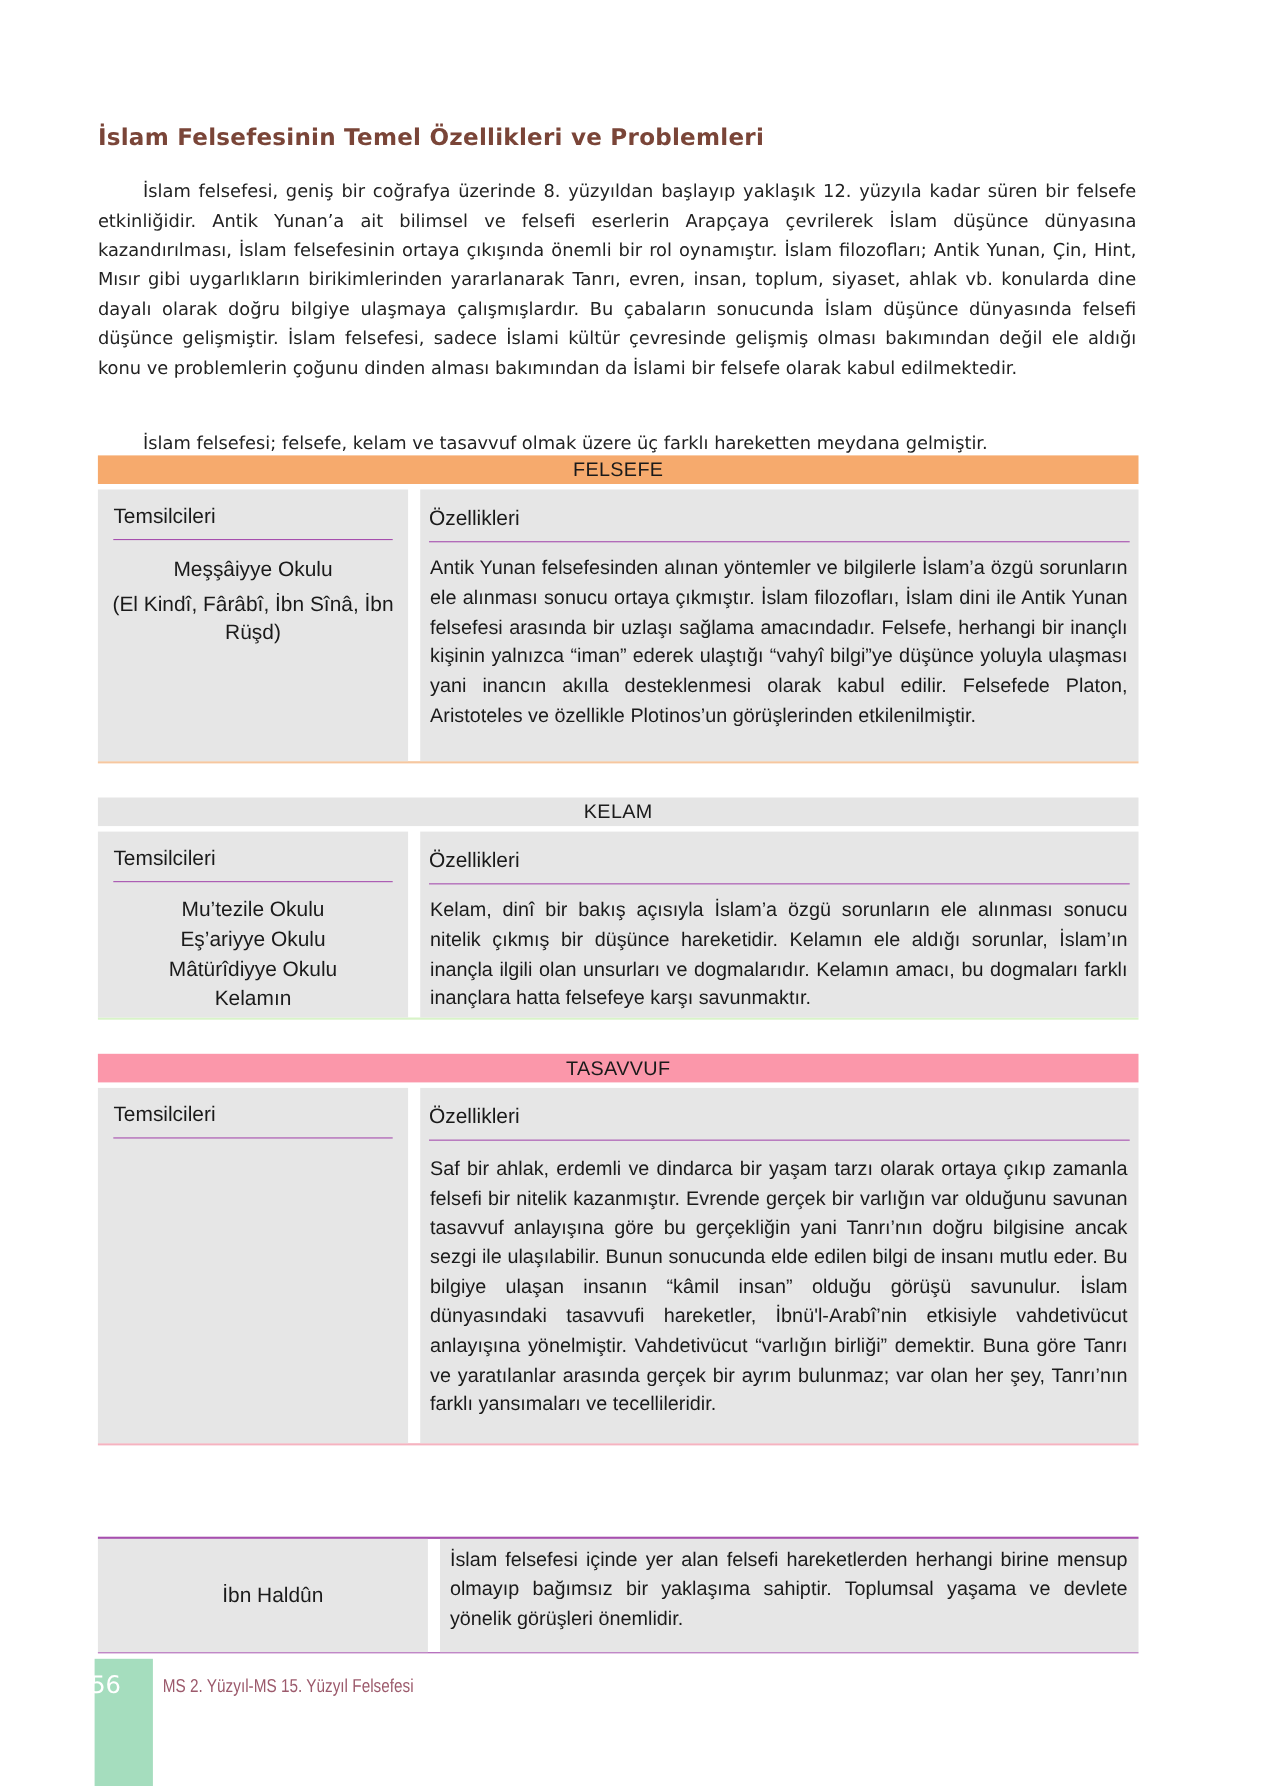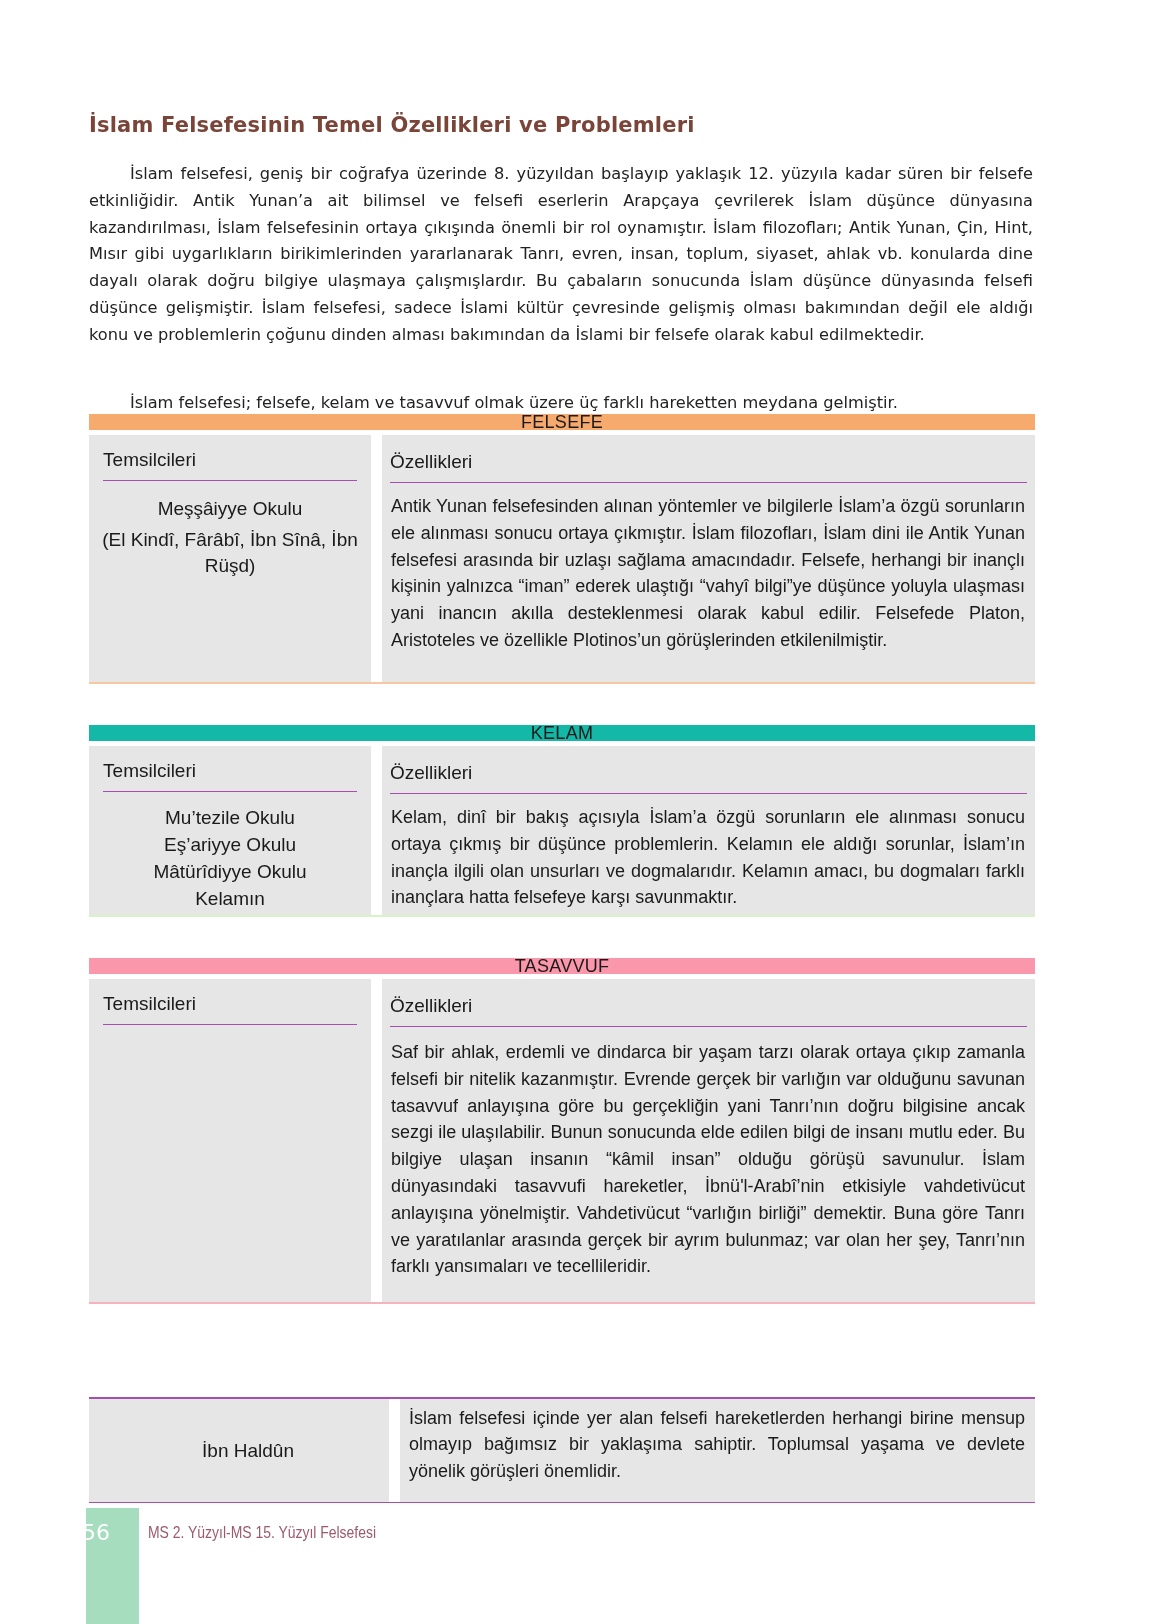--- a/index.html
+++ b/index.html
@@ -3,21 +3,21 @@
 <meta charset="utf-8">
 <style>
   html, body { margin: 0; padding: 0; background: #ffffff; }
   body { width: 1152px; height: 1624px; position: relative; overflow: hidden; font-family: "Liberation Sans", sans-serif; color: #1a1a1a; }
   .title { position: absolute; left: 89px; top: 113px; font-family: "DejaVu Sans", sans-serif; font-weight: bold; font-size: 21px; color: #7a4538; letter-spacing: 0.2px; }
   .intro { position: absolute; left: 89px; top: 161px; width: 944px; font-family: "DejaVu Sans", sans-serif; font-size: 16.2px; line-height: 26.8px; color: #222; text-align: justify; }
   .intro p { margin: 0; text-indent: 41px; }
   .intro2 { position: absolute; left: 89px; top: 390px; width: 944px; font-family: "DejaVu Sans", sans-serif; font-size: 16.2px; line-height: 26px; color: #222; text-indent: 41px; }
 
   .section { position: absolute; left: 89px; width: 946px; }
-  .bar { height: 16px; display: flex; align-items: center; justify-content: center; font-family: "Liberation Sans", sans-serif; font-size: 18px; color: #1a1a1a; letter-spacing: 0.3px; }
+  .bar { height: 26px; display: flex; align-items: center; justify-content: center; font-family: "Liberation Sans", sans-serif; font-size: 18px; color: #1a1a1a; letter-spacing: 0.3px; }
   .row { display: flex; margin-top: 5px; }
   .col-left { width: 282px; background: #e6e6e6; margin-right: 11px; display: flex; flex-direction: column; align-items: center; }
   .col-right { flex: 1; background: #e6e6e6; display: flex; flex-direction: column; }
   .col-head { font-family: "Liberation Sans", sans-serif; font-size: 19px; text-align: left; padding-top: 14px; padding-bottom: 9px; width: 90%; border-bottom: 1.5px solid #a64fae; color: #1a1a1a; }
   .col-right .col-head { width: auto; margin: 0 8px 0 8px; padding-top: 16px; }
   .reps { font-family: "Liberation Sans", sans-serif; font-size: 19px; line-height: 27px; text-align: center; padding-top: 12px; color: #1a1a1a; }
   .desc { font-family: "Liberation Sans", sans-serif; font-size: 18px; line-height: 26.8px; padding: 10px 10px 10px 9px; text-align: justify; color: #1a1a1a; }
   .bottom-line { height: 2px; }
 
   .footer-tab { position: absolute; left: 86px; top: 1508px; width: 53px; height: 116px; background: #a5ddbe; }
@@ -46,34 +46,34 @@
     </div>
     <div class="col-right">
       <div class="col-head">Özellikleri</div>
       <div class="desc">Antik Yunan felsefesinden alınan yöntemler ve bilgilerle İslam’a özgü sorunların ele alınması sonucu ortaya çıkmıştır. İslam filozofları, İslam dini ile Antik Yunan felsefesi arasında bir uzlaşı sağlama amacındadır. Felsefe, herhangi bir inançlı kişinin yalnızca “iman” ederek ulaştığı “vahyî bilgi”ye düşünce yoluyla ulaşması yani inancın akılla desteklenmesi olarak kabul edilir. Felsefede Platon, Aristoteles ve özellikle Plotinos’un görüşlerinden etkilenilmiştir.</div>
     </div>
   </div>
   <div class="bottom-line" style="background:#f6c7a0;"></div>
 </div>
 
 <div class="section" style="top:725px;">
-  <div class="bar" style="background:#14b8a6;">KELAM</div>
+  <div class="bar" style="background:#e5e5e5;">KELAM</div>
   <div class="row" style="height:169px;">
     <div class="col-left">
       <div class="col-head">Temsilcileri</div>
       <div class="reps">
         <div>Mu’tezile Okulu</div>
         <div>Eş’ariyye Okulu</div>
         <div>Mâtürîdiyye Okulu</div>
         <div>Kelamın</div>
       </div>
     </div>
     <div class="col-right">
       <div class="col-head">Özellikleri</div>
-      <div class="desc">Kelam, dinî bir bakış açısıyla İslam’a özgü sorunların ele alınması sonucu ortaya çıkmış bir düşünce problemlerin. Kelamın ele aldığı sorunlar, İslam’ın inançla ilgili olan unsurları ve dogmalarıdır. Kelamın amacı, bu dogmaları farklı inançlara hatta felsefeye karşı savunmaktır.</div>
+      <div class="desc">Kelam, dinî bir bakış açısıyla İslam’a özgü sorunların ele alınması sonucu nitelik çıkmış bir düşünce hareketidir. Kelamın ele aldığı sorunlar, İslam’ın inançla ilgili olan unsurları ve dogmalarıdır. Kelamın amacı, bu dogmaları farklı inançlara hatta felsefeye karşı savunmaktır.</div>
     </div>
   </div>
   <div class="bottom-line" style="background:#d8f3c8;"></div>
 </div>
 
 <div class="section" style="top:958px;border-radius:14px;">
   <div class="bar" style="background:#fb97aa;">TASAVVUF</div>
   <div class="row" style="height:323px;">
     <div class="col-left">
       <div class="col-head">Temsilcileri</div>

